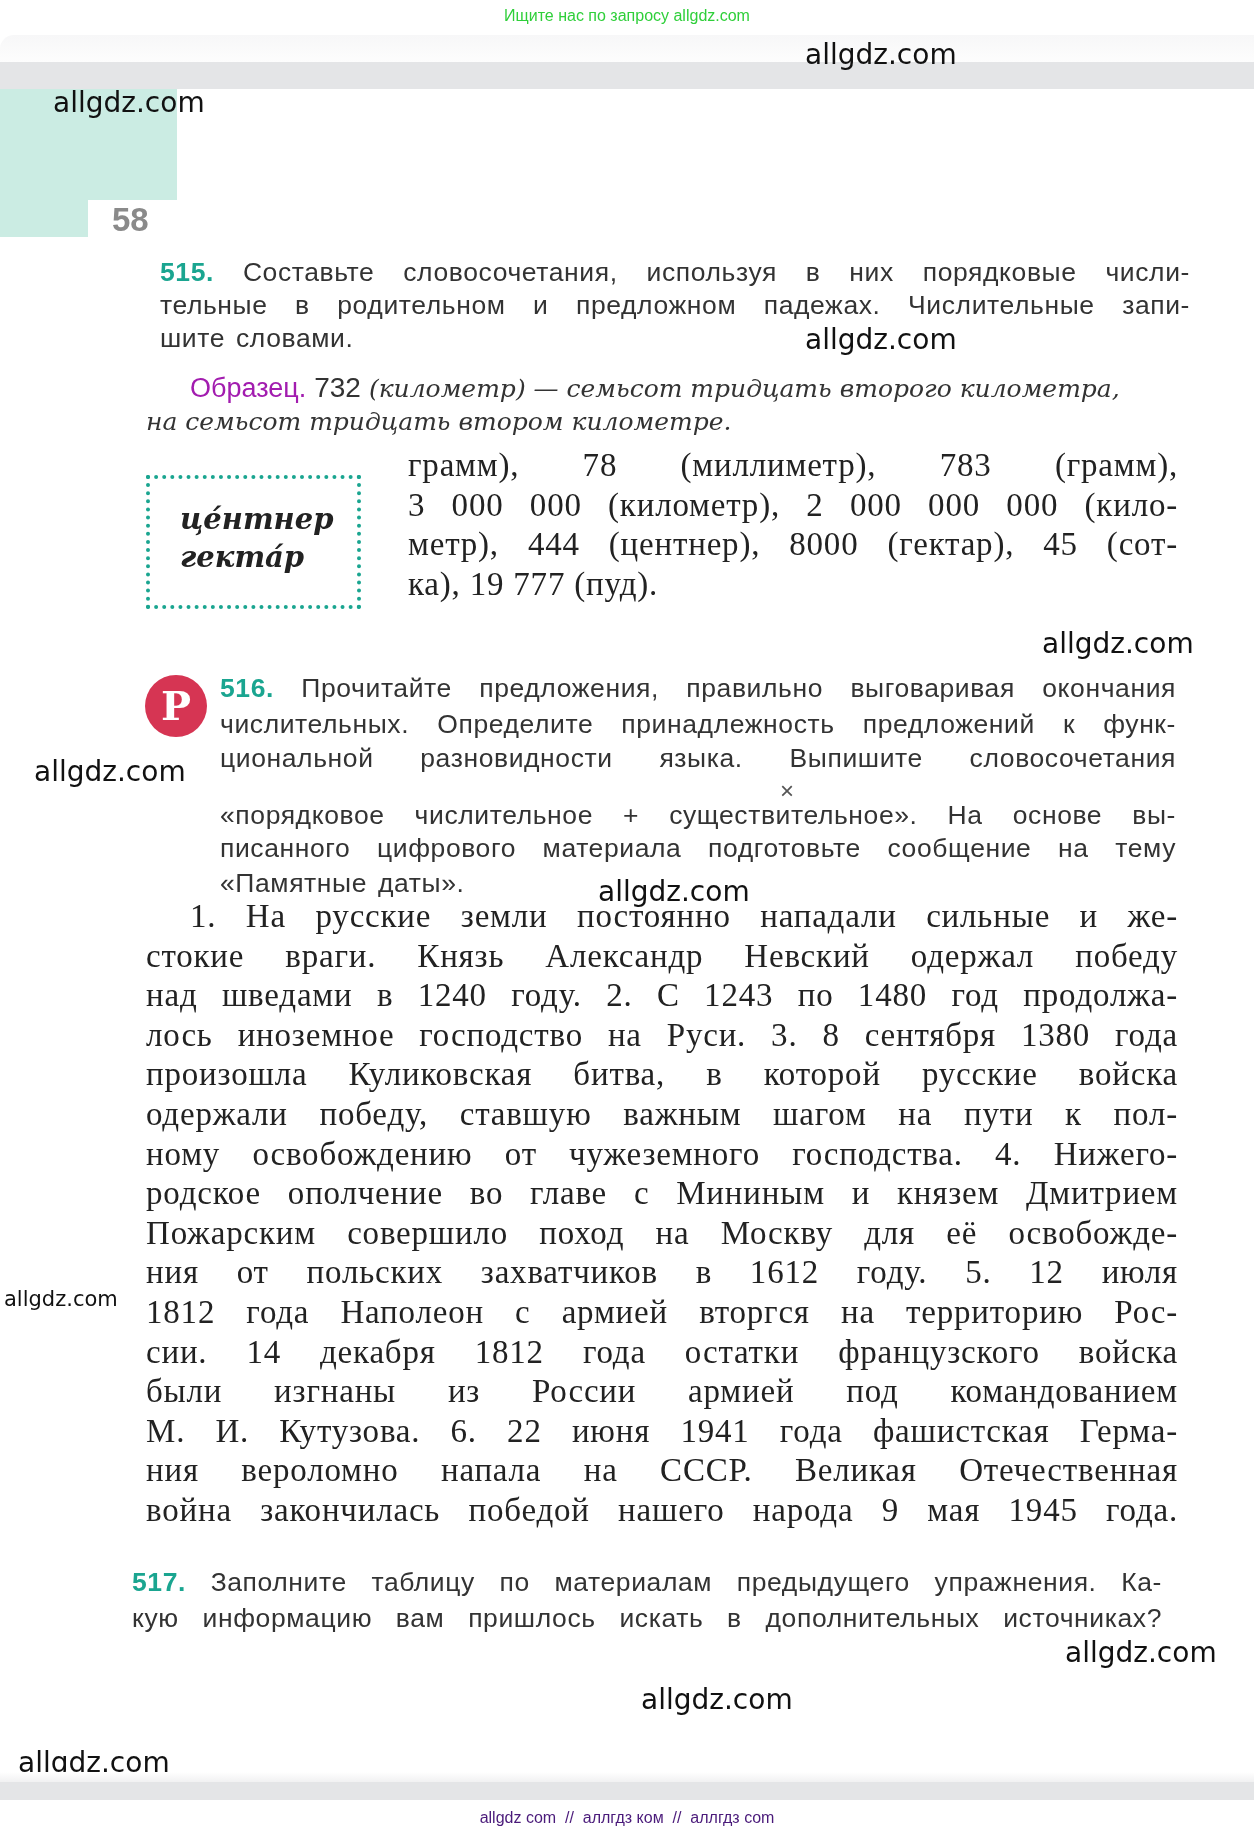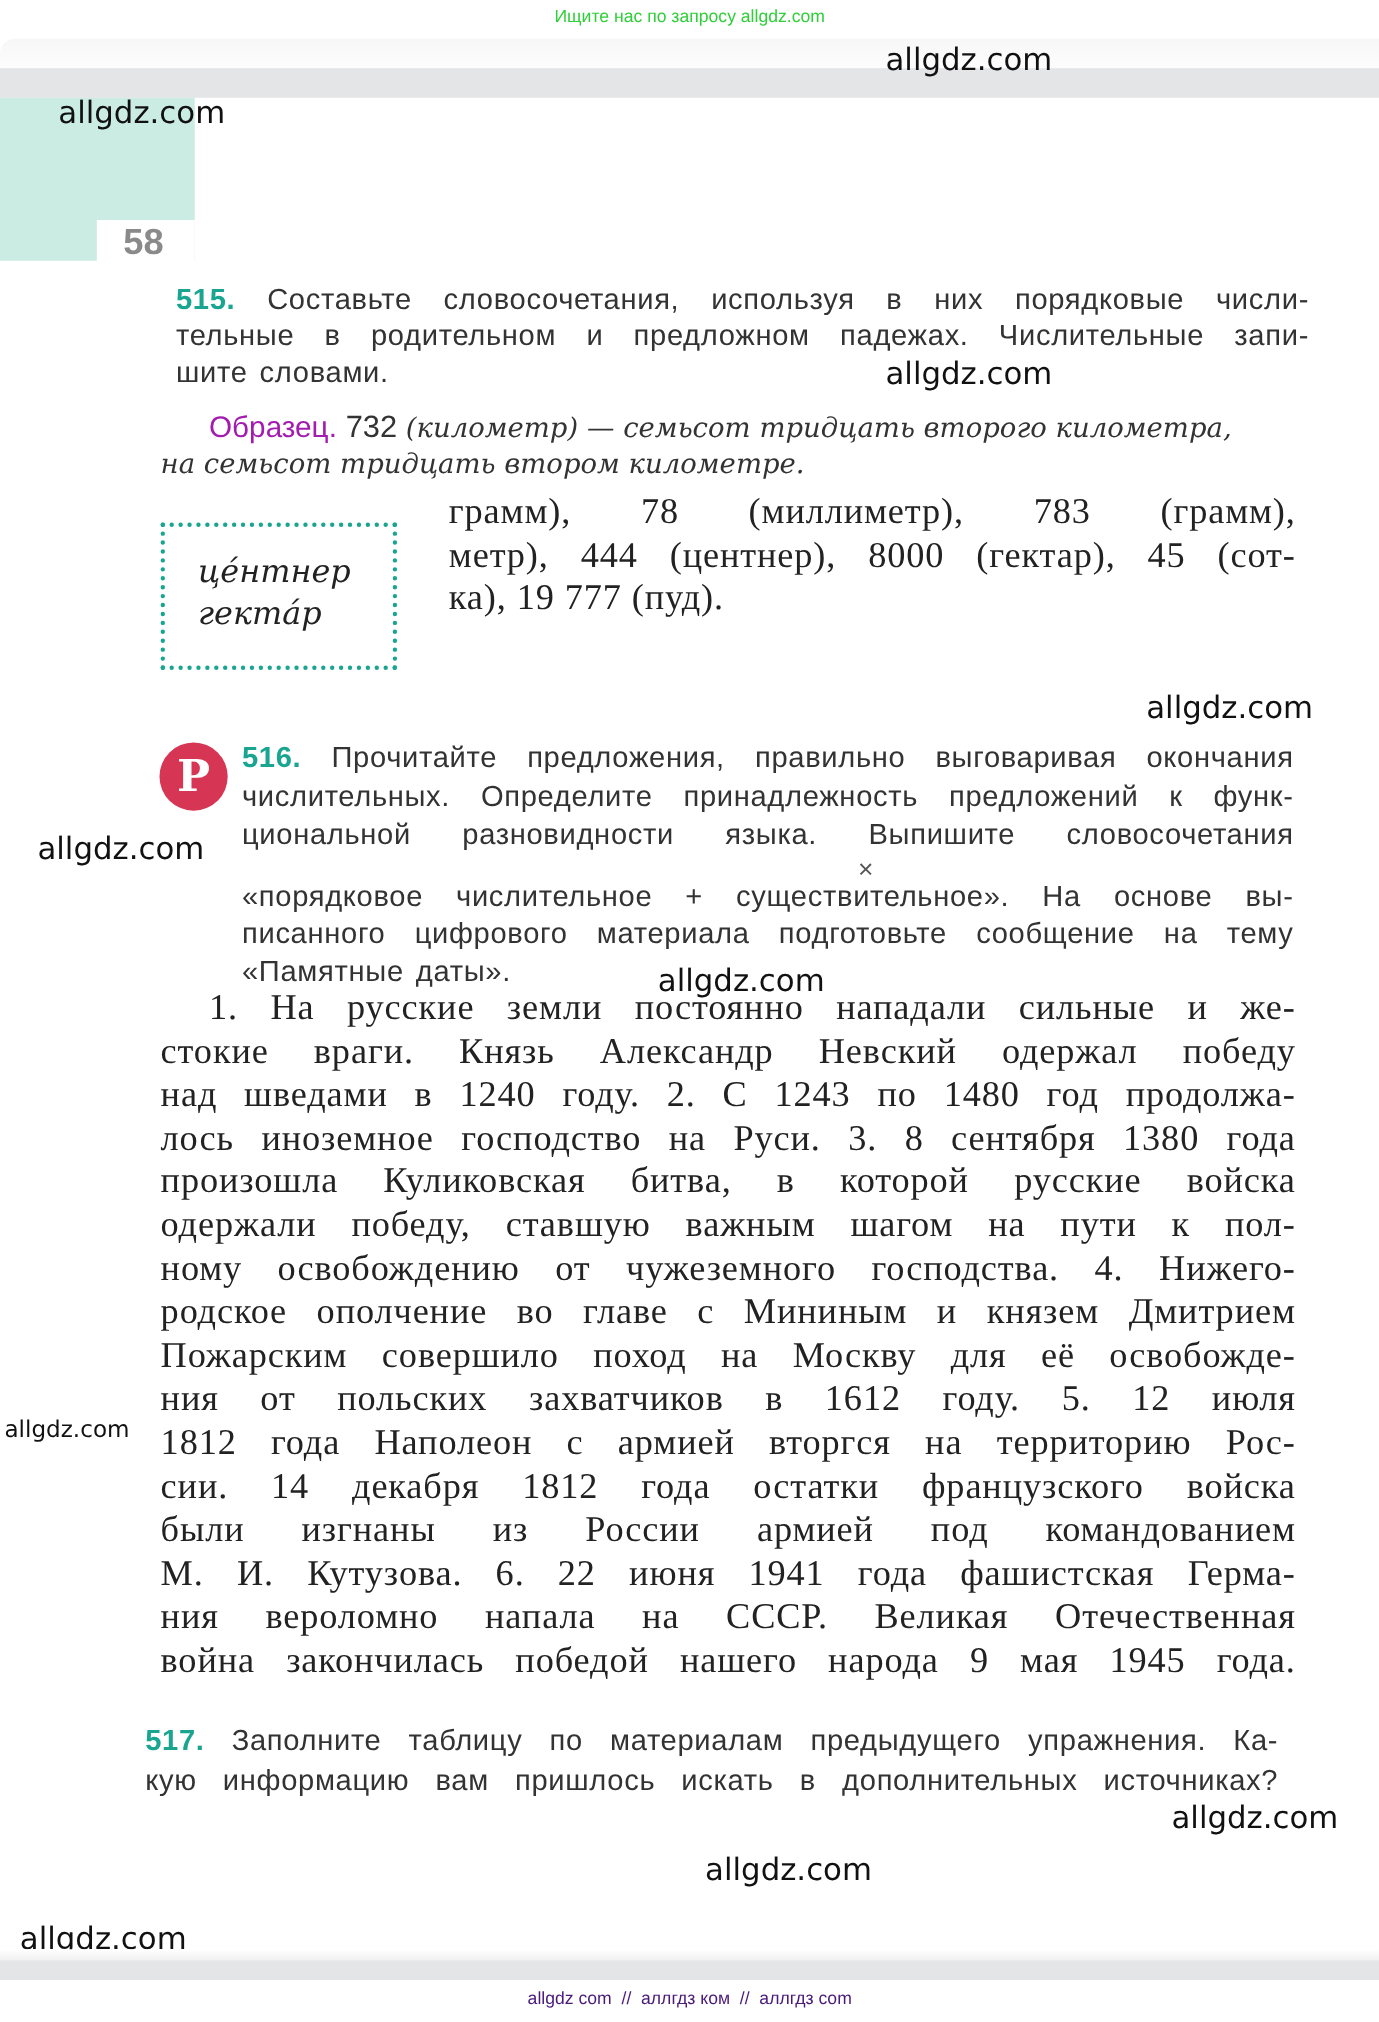--- a/index.html
+++ b/index.html
@@ -25,21 +25,21 @@
   .ex .line { display:block; height:33px; line-height:33px; text-align-last:justify; white-space:nowrap; }
   .ex .line.last { text-align-last:left; }
   .num { font-weight:bold; }
 
   .sample { position:absolute; left:146px; top:371px; width:1030px; font-family:"DejaVu Serif", serif; font-style:italic; font-size:25px; color:#333; }
   .sample .line { display:block; height:34px; line-height:34px; white-space:nowrap; }
   .sample .label { font-family:"Liberation Sans", sans-serif; font-style:normal; font-size:27px; }
   .sample .numv { font-family:"Liberation Sans", sans-serif; font-style:normal; font-size:28px; }
 
   .wordbox { position:absolute; left:146px; top:475px; width:215px; height:134px; border:4px dotted; box-sizing:border-box; }
-  .wordbox .w { position:absolute; left:30px; font-family:"DejaVu Serif", serif; font-style:italic; font-size:29px; color:#222; line-height:36px; }
+  .wordbox .w { position:absolute; left:30px; font-family:"DejaVu Serif", serif; font-style:italic; font-size:29px; color:#222; line-height:36px;font-weight:bold; }
 
   .serif-block { position:absolute; font-family:"Liberation Serif", serif; font-size:33px; color:#222; }
   .serif-block .line { display:block; height:39.6px; line-height:39.6px; text-align:justify; text-align-last:justify; white-space:nowrap; letter-spacing:0.8px;}
   .serif-block .line.last { text-align-last:left; }
 
   .badge { position:absolute; left:145px; top:675px; width:62px; height:62px; border-radius:50%; color:#fff;
            font-family:"DejaVu Serif", serif; font-weight:bold; font-size:40px; line-height:62px; text-align:center; }
   .cross { position:absolute; left:780px; top:778px; font-size:24px; color:#555; line-height:26px; }
 </style>
 </head>
@@ -67,20 +67,21 @@
   <span class="line">на семьсот тридцать втором километре.</span>
 </div>
 
 <div class="wordbox" style="border-color:#1aa590;">
   <span class="w" style="top:22px;">це́нтнер</span>
   <span class="w" style="top:60px;">гекта́р</span>
 </div>
 
 <div class="serif-block" style="left:408px; top:446px; width:770px;">
   <span class="line">грамм), 78 (миллиметр), 783 (грамм),</span>
+  <span class="line">3 000 000 (километр), 2 000 000 000 (кило-</span>
   <span class="line">метр), 444 (центнер), 8000 (гектар), 45 (сот-</span>
   <span class="line last">ка), 19 777 (пуд).</span>
 </div>
 
 <div class="badge" style="background:#d63553">Р</div>
 <div class="ex" style="left:220px; top:672px; width:956px;">
   <span class="line"><span class="num" style="color:#1aa590">516.</span> <span>Прочитайте предложения, правильно выговаривая окончания</span></span>
   <span class="line" style="margin-top:3px;">числительных. Определите принадлежность предложений к функ-</span>
   <span class="line" style="margin-top:1px;">циональной разновидности языка. Выпишите словосочетания</span>
   <span class="line" style="margin-top:24px;">«порядковое числительное + существительное». На основе вы-</span>

